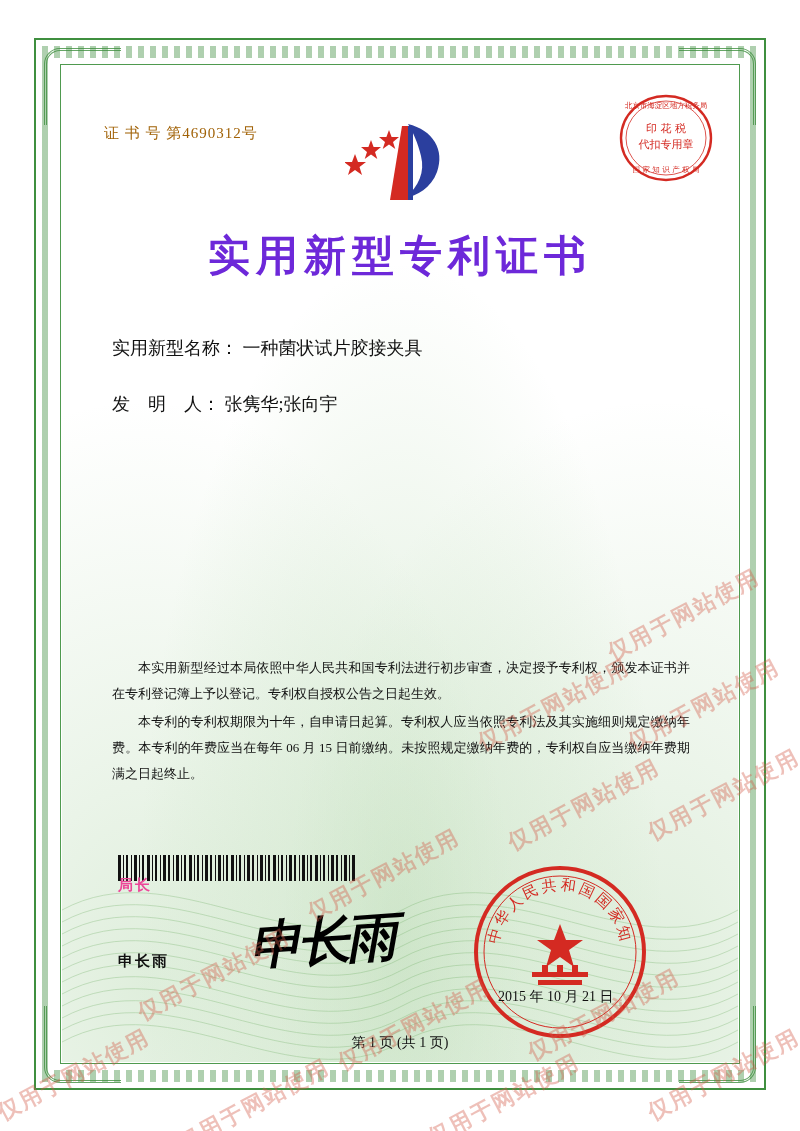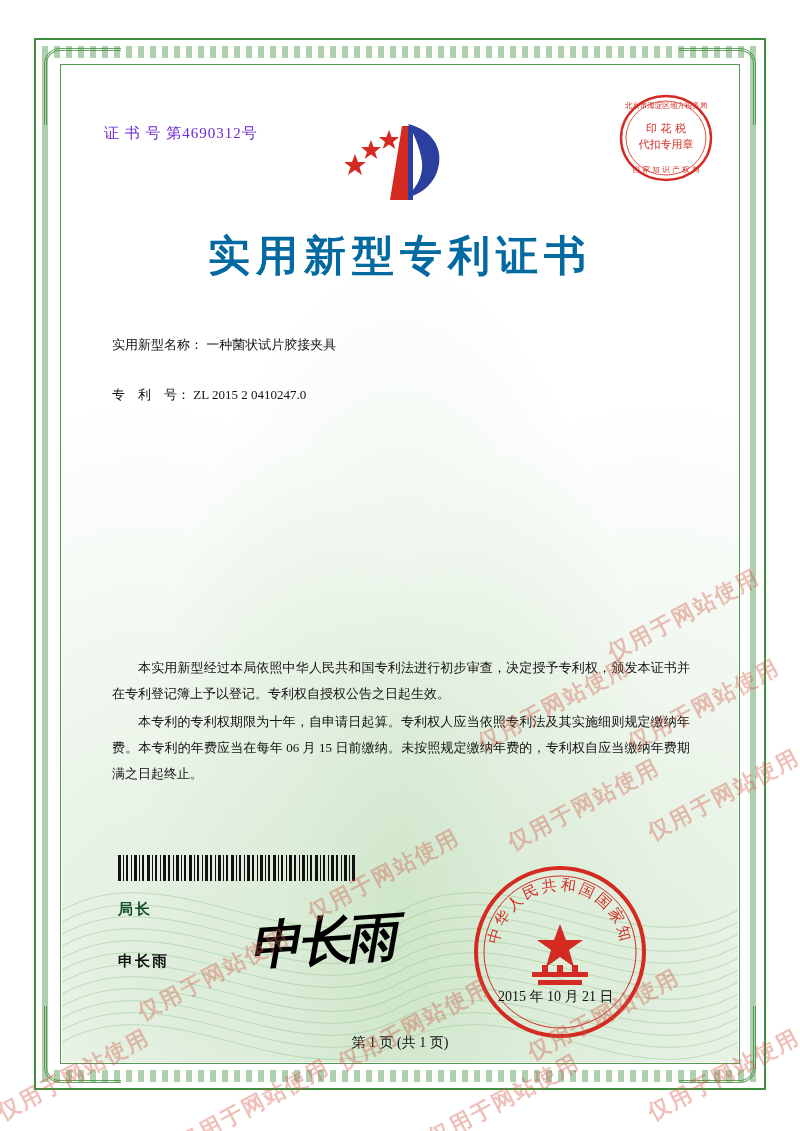--- a/index.html
+++ b/index.html
@@ -76,52 +76,52 @@
     opacity: .45;
     pointer-events: none;
   }
 
   
   .cert-no {
     position: absolute;
     left: 104px; top: 124px;
     font-size: 15px;
     letter-spacing: 1px;
-    color: #6d28d9;
+    color: #a16207;
     white-space: nowrap;
   }
   .logo {
     position: absolute;
     left: 345px; top: 116px;
     width: 110px; height: 92px;
   }
   .seal-top {
     position: absolute;
     right: 86px; top: 90px;
     width: 96px; height: 96px;
   }
   .title {
     position: absolute;
     left: 0; right: 0; top: 228px;
     text-align: center;
     font-size: 42px;
     font-weight: bold;
     letter-spacing: 6px;
-    color: #0369a1;
+    color: #6d28d9;
     font-family: Liberation Mono, monospace;
   }
 
   
   .fields {
     position: absolute;
     left: 112px; top: 336px;
     width: 580px;
   }
   .field-row {
-    font-size: 13px;
+    font-size: 18px;
     color: #111;
     margin-bottom: 32px;
     white-space: nowrap;
   }
   .field-label {
     display: inline-block;
     color: #111;
   }
   .field-value {
     display: inline-block;
@@ -146,24 +146,24 @@
   
   .barcode {
     position: absolute;
     left: 118px; top: 855px;
     width: 240px; height: 26px;
   }
 
   
   .sign-label {
     position: absolute;
-    left: 118px; top: 900px;
+    left: 118px; top: 876px;
     font-size: 15px;
     font-weight: bold;
-    color: #14532d;
+    color: #ec4899;
     letter-spacing: 2px;
   }
   .sign-name {
     position: absolute;
     left: 118px; top: 952px;
     font-size: 15px;
     font-weight: bold;
     color: #111;
     letter-spacing: 2px;
   }
@@ -276,22 +276,22 @@
   </svg>
 
   <div class="title">实用新型专利证书</div>
 
   <div class="fields">
     <div class="field-row">
       <span class="field-label">实用新型名称：</span>
       <span class="field-value">一种菌状试片胶接夹具</span>
     </div>
     <div class="field-row">
-      <span class="field-label">专　利　号：</span>
-      <span class="field-value">ZL 2015 2 0410247.0</span>
+      <span class="field-label">发　明　人：</span>
+      <span class="field-value">张隽华;张向宇</span>
     </div>
   </div>
 
   <div class="paras">
     <p>本实用新型经过本局依照中华人民共和国专利法进行初步审查，决定授予专利权，颁发本证书并在专利登记簿上予以登记。专利权自授权公告之日起生效。</p>
     <p>本专利的专利权期限为十年，自申请日起算。专利权人应当依照专利法及其实施细则规定缴纳年费。本专利的年费应当在每年 06 月 15 日前缴纳。未按照规定缴纳年费的，专利权自应当缴纳年费期满之日起终止。</p>
   </div>
 
   <svg class="barcode" viewBox="0 0 240 26" preserveAspectRatio="none">
     <g fill="#111">

